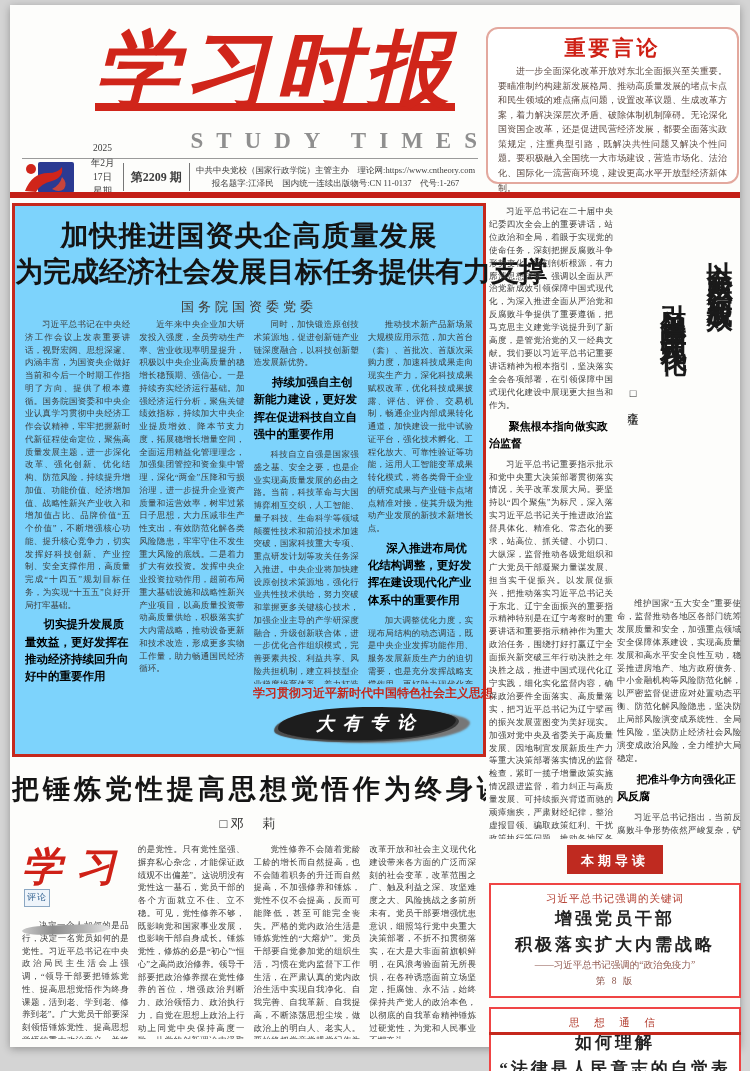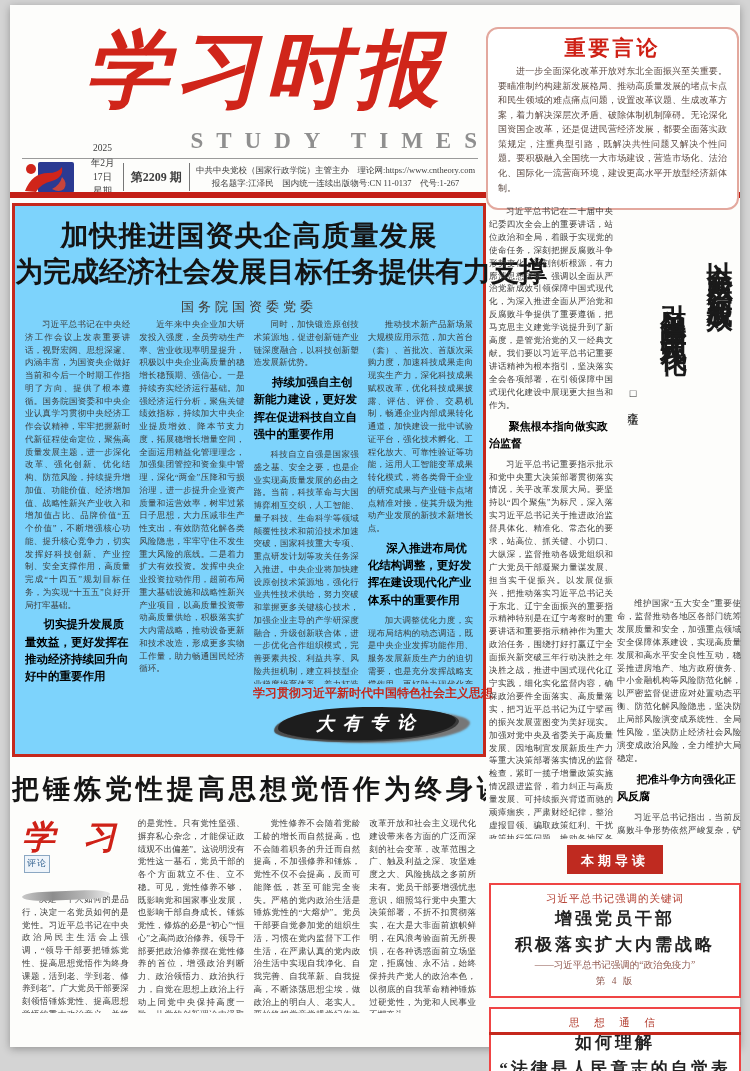--- a/index.html
+++ b/index.html
@@ -8,43 +8,43 @@
     background:#d4d4d4;
     font-family:"Liberation Serif","DejaVu Serif",serif;
     -webkit-font-smoothing:antialiased;
   }
   .sheet{
     position:absolute;left:10px;top:5px;width:730px;height:1042px;
     background:#fdfdfb;box-shadow:0 2px 8px rgba(0,0,0,.3);
   }
   
   .mast-title{
-    position:absolute;left:40px;top:22px;width:450px;text-align:center;
+    position:absolute;left:50px;top:22px;width:450px;text-align:center;
     font-size:84px;font-weight:900;color:#d0251a;letter-spacing:6px;
-    font-style:italic;line-height:1.15;white-space:nowrap;
+    font-style:italic;line-height:1.15;white-space:nowrap;text-decoration:underline;
   }
   .mast-sub{
     position:absolute;left:40px;top:128px;width:450px;text-align:right;
     font-size:23px;color:#8f8f8f;letter-spacing:13px;font-weight:bold;
   }
   .mast-divider{position:absolute;left:22px;top:158px;width:456px;height:1px;background:#9a9a9a;}
   .mast-logo{position:absolute;left:22px;top:161px;width:52px;height:33px;}
   .dateblock{
     position:absolute;left:82px;top:159px;width:400px;height:36px;
     display:flex;align-items:center;color:#3c3c3c;
   }
   .dateblock .seg{padding:0 7px;text-align:center;}
   .dateblock .vsep{width:1px;height:28px;background:#777;}
   .d1{font-size:9.5px;line-height:1.5;}
   .d2{font-size:12px;font-weight:bold;white-space:nowrap;}
   .d3{font-size:8.5px;line-height:1.55;text-align:left;white-space:nowrap;}
   .red-bar{position:absolute;left:10px;top:192px;width:730px;height:6px;background:#c32017;}
   
   .remarks{
-    position:absolute;left:486px;top:27px;width:253px;height:183px;box-sizing:border-box;
+    position:absolute;left:486px;top:27px;width:253px;height:157px;box-sizing:border-box;
     border:2px solid #e3a89e;border-radius:12px;background:#fff;padding:5px 10px 4px;
   }
   .remarks-title{
     text-align:center;color:#ce2015;font-weight:bold;font-size:21px;
     font-family:"Liberation Sans","DejaVu Sans",sans-serif;letter-spacing:3px;margin-bottom:3px;
   }
   .remarks-body{
     font-size:9px;line-height:1.62;text-align:justify;color:#5d4b44;text-indent:2em;font-family:Liberation Mono, monospace;
   }
   
@@ -124,21 +124,21 @@
   
   .bart{position:absolute;left:12px;top:763px;width:474px;height:284px;overflow:hidden;}
   .bart-h{
     text-align:center;font-size:27px;font-weight:900;color:#151515;letter-spacing:4px;
     margin-top:8px;white-space:nowrap;
   }
   .bart-author{text-align:center;font-size:13px;color:#333;margin-top:8px;letter-spacing:3px;}
   .bart-cols{display:flex;gap:9px;margin:10px 10px 0;height:196px;overflow:hidden;}
   .xlogo{width:96px;height:68px;position:relative;margin:2px 2px 6px 0;}
   .xlogo-big{
-    font-size:33px;font-weight:900;font-style:italic;color:#cf2117;letter-spacing:2px;line-height:1.1;
+    font-size:40px;font-weight:900;font-style:italic;color:#cf2117;letter-spacing:2px;line-height:1.1;
   }
   .xlogo-tag{
     display:inline-block;vertical-align:18px;margin-left:2px;
     border:1px solid #8ba7c2;background:#eef4fa;color:#2c5d8d;
     font-size:9px;padding:1px 2px;letter-spacing:1px;
   }
   .xlogo-swash{
     margin-top:3px;width:92%;height:9px;border-radius:40%/70%;transform:rotate(-2deg);
     background:linear-gradient(90deg,#c9c9c9,#8d8d8d 35%,#b5b5b5 70%,#e3e3e3 95%);
   }
@@ -227,33 +227,34 @@
   </div>
 </div>
 
 <div class="digest">
   <div class="digest-badge">本期导读</div>
   <div class="digest-item">
     <div class="digest-kicker">习近平总书记强调的关键词</div>
     <div class="digest-title">增强党员干部</div>
     <div class="digest-title">积极落实扩大内需战略</div>
     <div class="digest-sub">——习近平总书记强调的“政治免疫力”</div>
-    <div class="digest-page">第 4 版</div>
+    <div class="digest-page">第 8 版</div>
   </div>
   <div class="digest-item">
     <div class="digest-kicker wide">思 想 通 信</div>
     <div class="digest-title">如何理解</div>
     <div class="digest-title">“法律是人民意志的自觉表现”</div>
 
   </div>
 </div>
 <div class="digest-redline"></div>
 
 <div class="bart">
   <div class="bart-h">把锤炼党性提高思想觉悟作为终身课题</div>
+  <div class="bart-author">□邓　莉</div>
   <div class="bart-cols">
     <div class="ncol">
       <div class="xlogo">
         <span class="xlogo-big">学习</span><span class="xlogo-tag">评论</span>
         <div class="xlogo-swash"></div>
       </div>
       <p>决定一个人如何的是品行，决定一名党员如何的是党性。习近平总书记在中央政治局民主生活会上强调，“领导干部要把锤炼党性、提高思想觉悟作为终身课题，活到老、学到老、修养到老”。广大党员干部要深刻领悟锤炼党性、提高思想觉悟的重大政治意义，并将之作为终身“必修课”，常修常炼、常悟常进，永不止步，永葆本色。党性是党员干部立身、立业、立言、立德的基石。党的十八大以来，习近平总书记从多个角度阐述了党性概念的内涵。</p>
     </div>
     <div class="ncol">
       <p style="text-indent:0">的是党性。只有党性坚强、摒弃私心杂念，才能保证政绩观不出偏差”。这说明没有党性这一基石，党员干部的各个方面就立不住、立不稳。可见，党性修养不够，既影响党和国家事业发展，也影响干部自身成长。锤炼党性，修炼的必是“初心”“恒心”之高尚政治修养。领导干部要把政治修养摆在党性修养的首位，增强政治判断力、政治领悟力、政治执行力，自觉在思想上政治上行动上同党中央保持高度一致，从党的创新理论中汲取营养、校准偏差，在真学真信中坚定理想信念，在学思践悟中牢记初心使命，以理论上的清醒保证政治上的坚定。</p>

